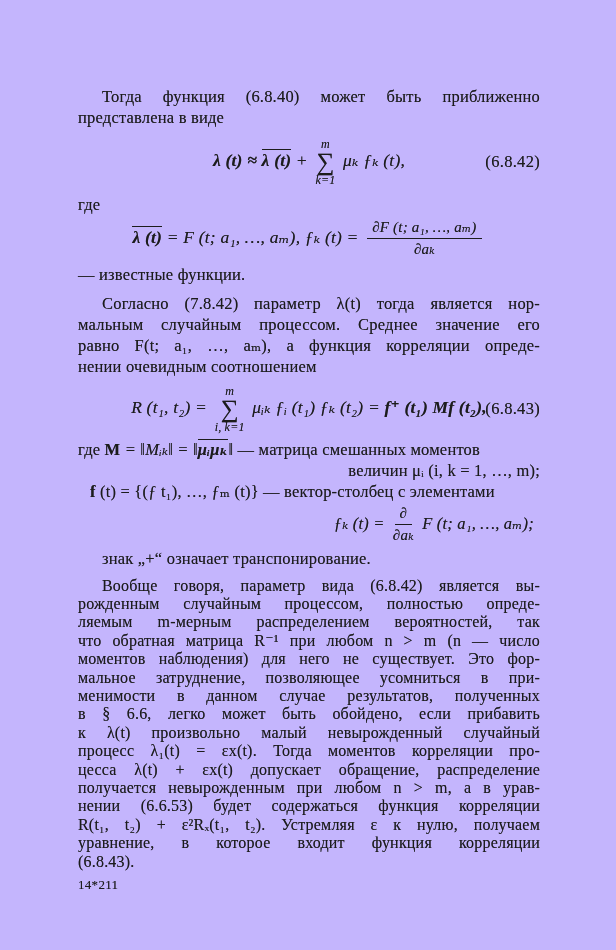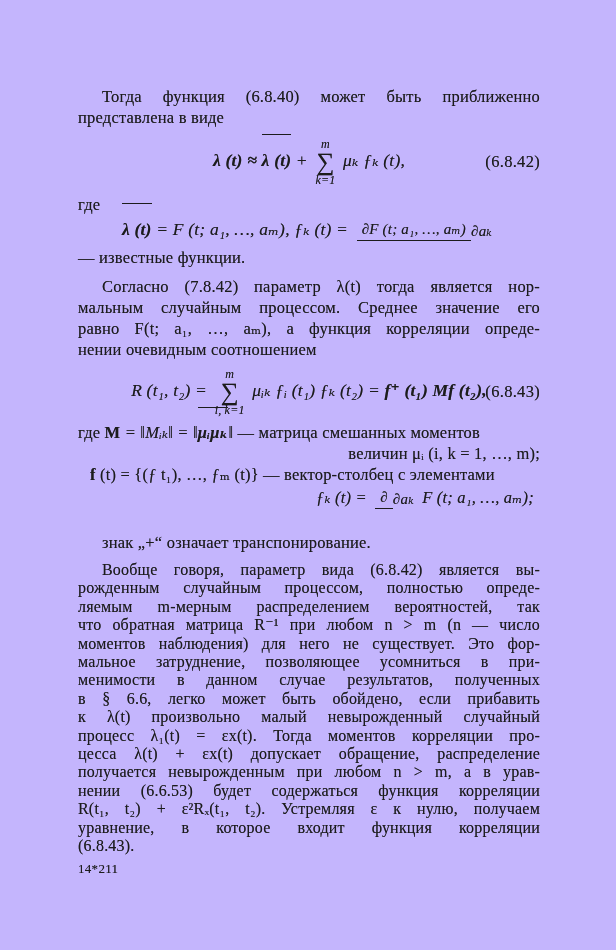--- a/index.html
+++ b/index.html
@@ -31,32 +31,32 @@
     position:relative; text-align:center;
     font-size:17.5px; font-style:italic; letter-spacing:.2px;
   }
   .eqnum {
     position:absolute; right:0; top:50%; transform:translateY(-50%);
     font-style:normal; font-size:16.5px; letter-spacing:.3px;
   }
   .bi { font-weight:bold; }
   .bold { font-weight:bold; }
   .it { font-style:italic; }
-  .ovl { border-top:1.3px solid #1c1c1c; padding-top:15px; }
+  .ovl { border-top:1.3px solid #1c1c1c; padding-top:0; }
 
   .sum {
     display:inline-flex; flex-direction:column; align-items:center;
     vertical-align:middle; line-height:1; margin:0 3px; font-style:italic;
   }
   .sum .top { font-size:12px; }
   .sum .sym { font-size:25px; font-style:normal; line-height:.95; }
   .sum .bot { font-size:12px; }
 
   .frac {
-    display:inline-flex; flex-direction:row; align-items:center;
+    display:inline-flex; flex-direction:column; align-items:center;
     vertical-align:middle; line-height:1.15; margin:0 4px; font-size:15px;
   }
   .frac .num { padding:0 5px 2px; border-bottom:1.3px solid #1c1c1c; }
   .frac .den { padding-top:2px; }
 
   .wrow4 { line-height:normal; padding:3px 6px 3px 0; }
   .l3pad { padding-left:12px; }
   .indent { text-indent:24px; }
 
   .footer {
@@ -112,21 +112,21 @@
     </div>
 
     <div>
       <div class="line" style="margin-top:6px;"><span>где </span><span class="bold">M</span><span class="it"> = ‖Mᵢₖ‖ = ‖</span><span class="ovl bi it">μᵢμₖ</span><span>‖ — матрица смешанных моментов</span></div>
       <div class="line right">величин μᵢ (i, k = 1, …, m);</div>
       <div class="line l3pad"><span class="bold">f</span><span> (t) = {(ƒ t₁), …, ƒₘ (t)} — вектор-столбец с элементами</span></div>
       <div class="line right wrow4"><span class="it">ƒₖ (t) = </span><span class="frac it">
             <span class="num">∂</span>
             <span class="den">∂aₖ</span>
           </span><span class="it"> F (t; a₁, …, aₘ);</span></div>
-      <div class="line indent" style="margin-top:20px;">знак „+“ означает транспонирование.</div>
+      <div class="line indent" style="margin-top:0;">знак „+“ означает транспонирование.</div>
     </div>
 
     <div class="par indent-first bigpar" style="margin-top:8px;">
         <div>Вообще говоря, параметр вида (6.8.42) является вы-</div>
         <div>рожденным случайным процессом, полностью опреде-</div>
         <div>ляемым m-мерным распределением вероятностей, так</div>
         <div>что обратная матрица R⁻¹ при любом n &gt; m (n — число</div>
         <div>моментов наблюдения) для него не существует. Это фор-</div>
         <div>мальное затруднение, позволяющее усомниться в при-</div>
         <div>менимости в данном случае результатов, полученных</div>

